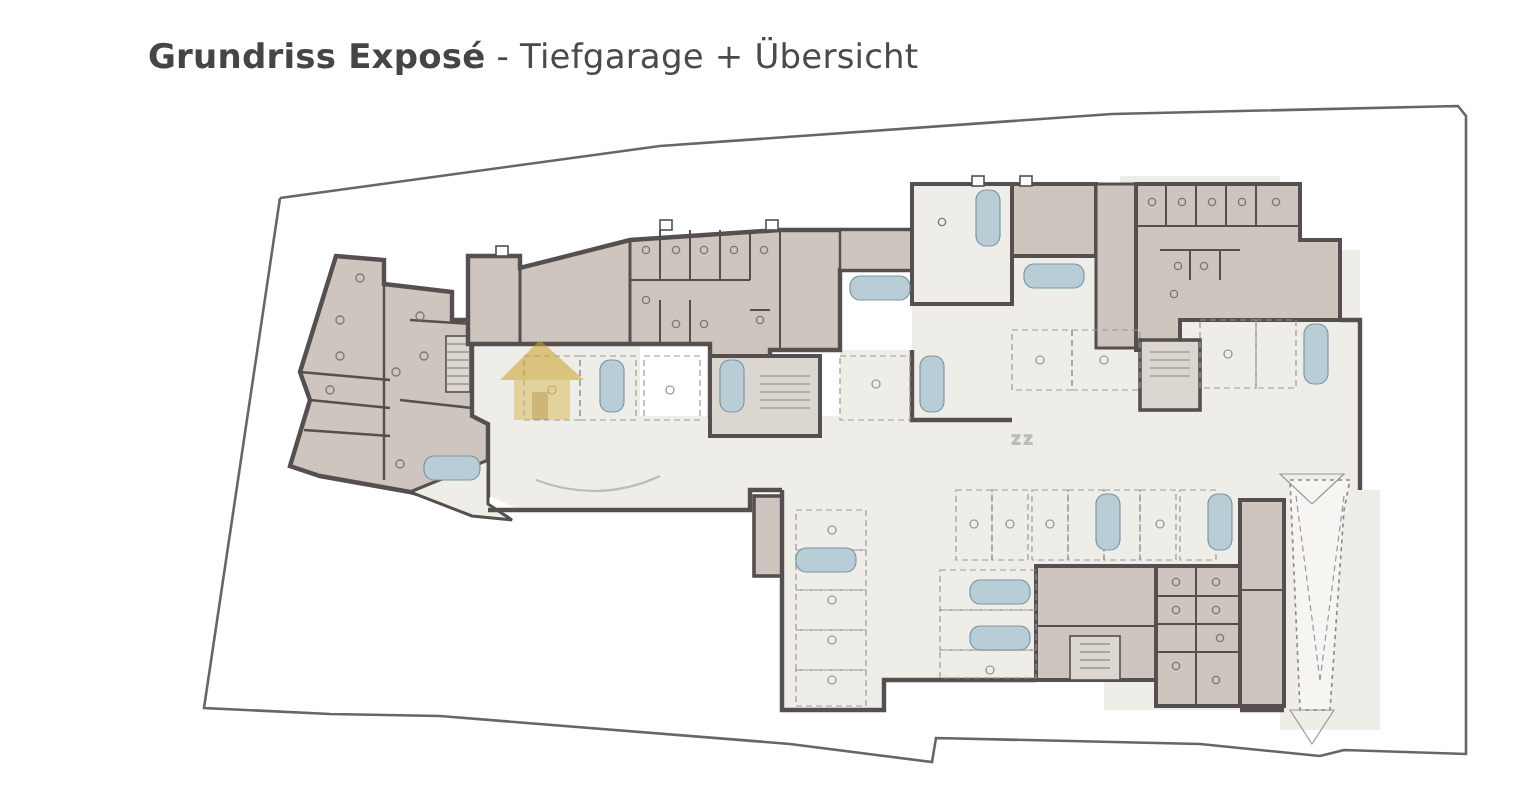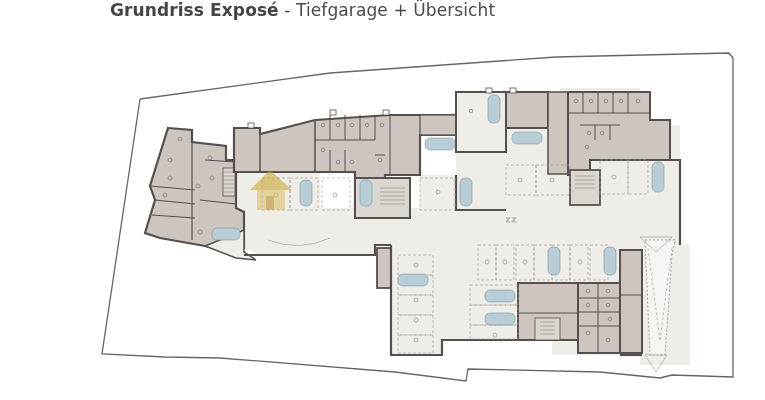--- a/index.html
+++ b/index.html
@@ -1,17 +1,17 @@
 <!DOCTYPE html>
 <html><head>
 <meta charset="utf-8">
 <style>
   html,body{margin:0;padding:0;background:#ffffff;}
   body{width:765px;height:400px;position:relative;overflow:hidden;font-family:"DejaVu Sans",sans-serif;}
-  .title{position:absolute;left:74px;top:0;font-size:17px;color:#4a4a4a;white-space:nowrap;letter-spacing:0.1px;margin-left:36px;}
+  .title{position:absolute;left:74px;top:19px;font-size:17px;color:#4a4a4a;white-space:nowrap;letter-spacing:0.1px;}
   .title b{font-weight:bold;color:#454545;}
   .plan{position:absolute;left:0;top:0;}
 </style>
 </head>
 <body>
 
 <div class="title"><b>Grundriss Exposé</b><span> - Tiefgarage + Übersicht</span></div>
 
 <svg class="plan" width="765" height="400" viewBox="0 0 765 400" xmlns="http://www.w3.org/2000/svg">
 

